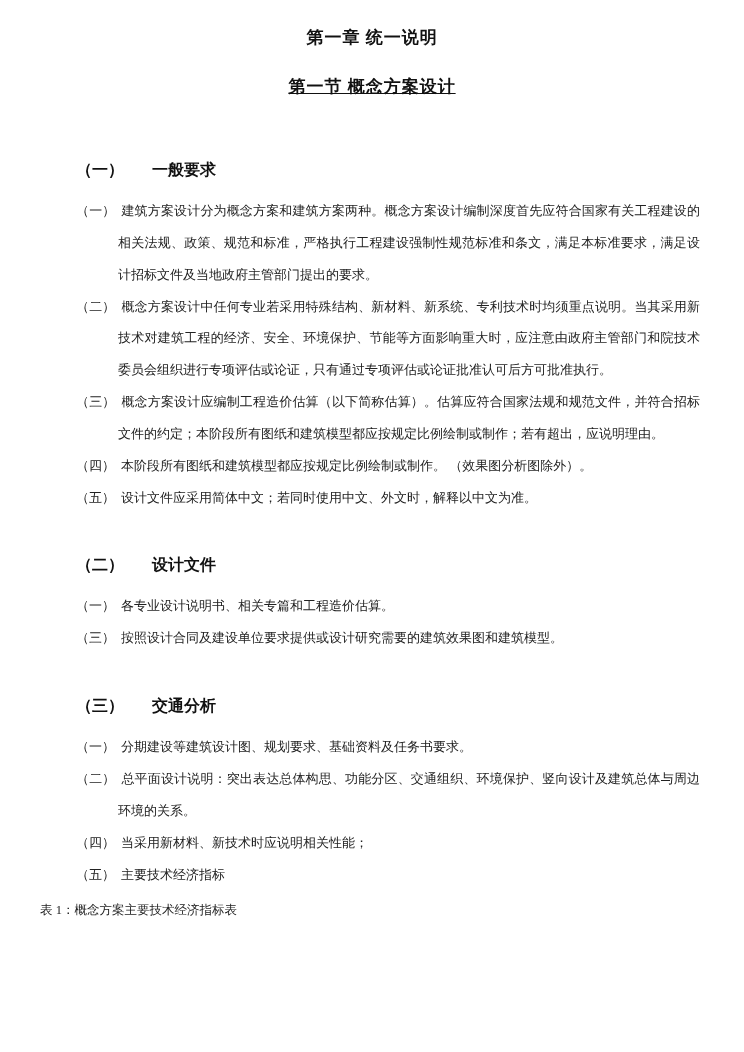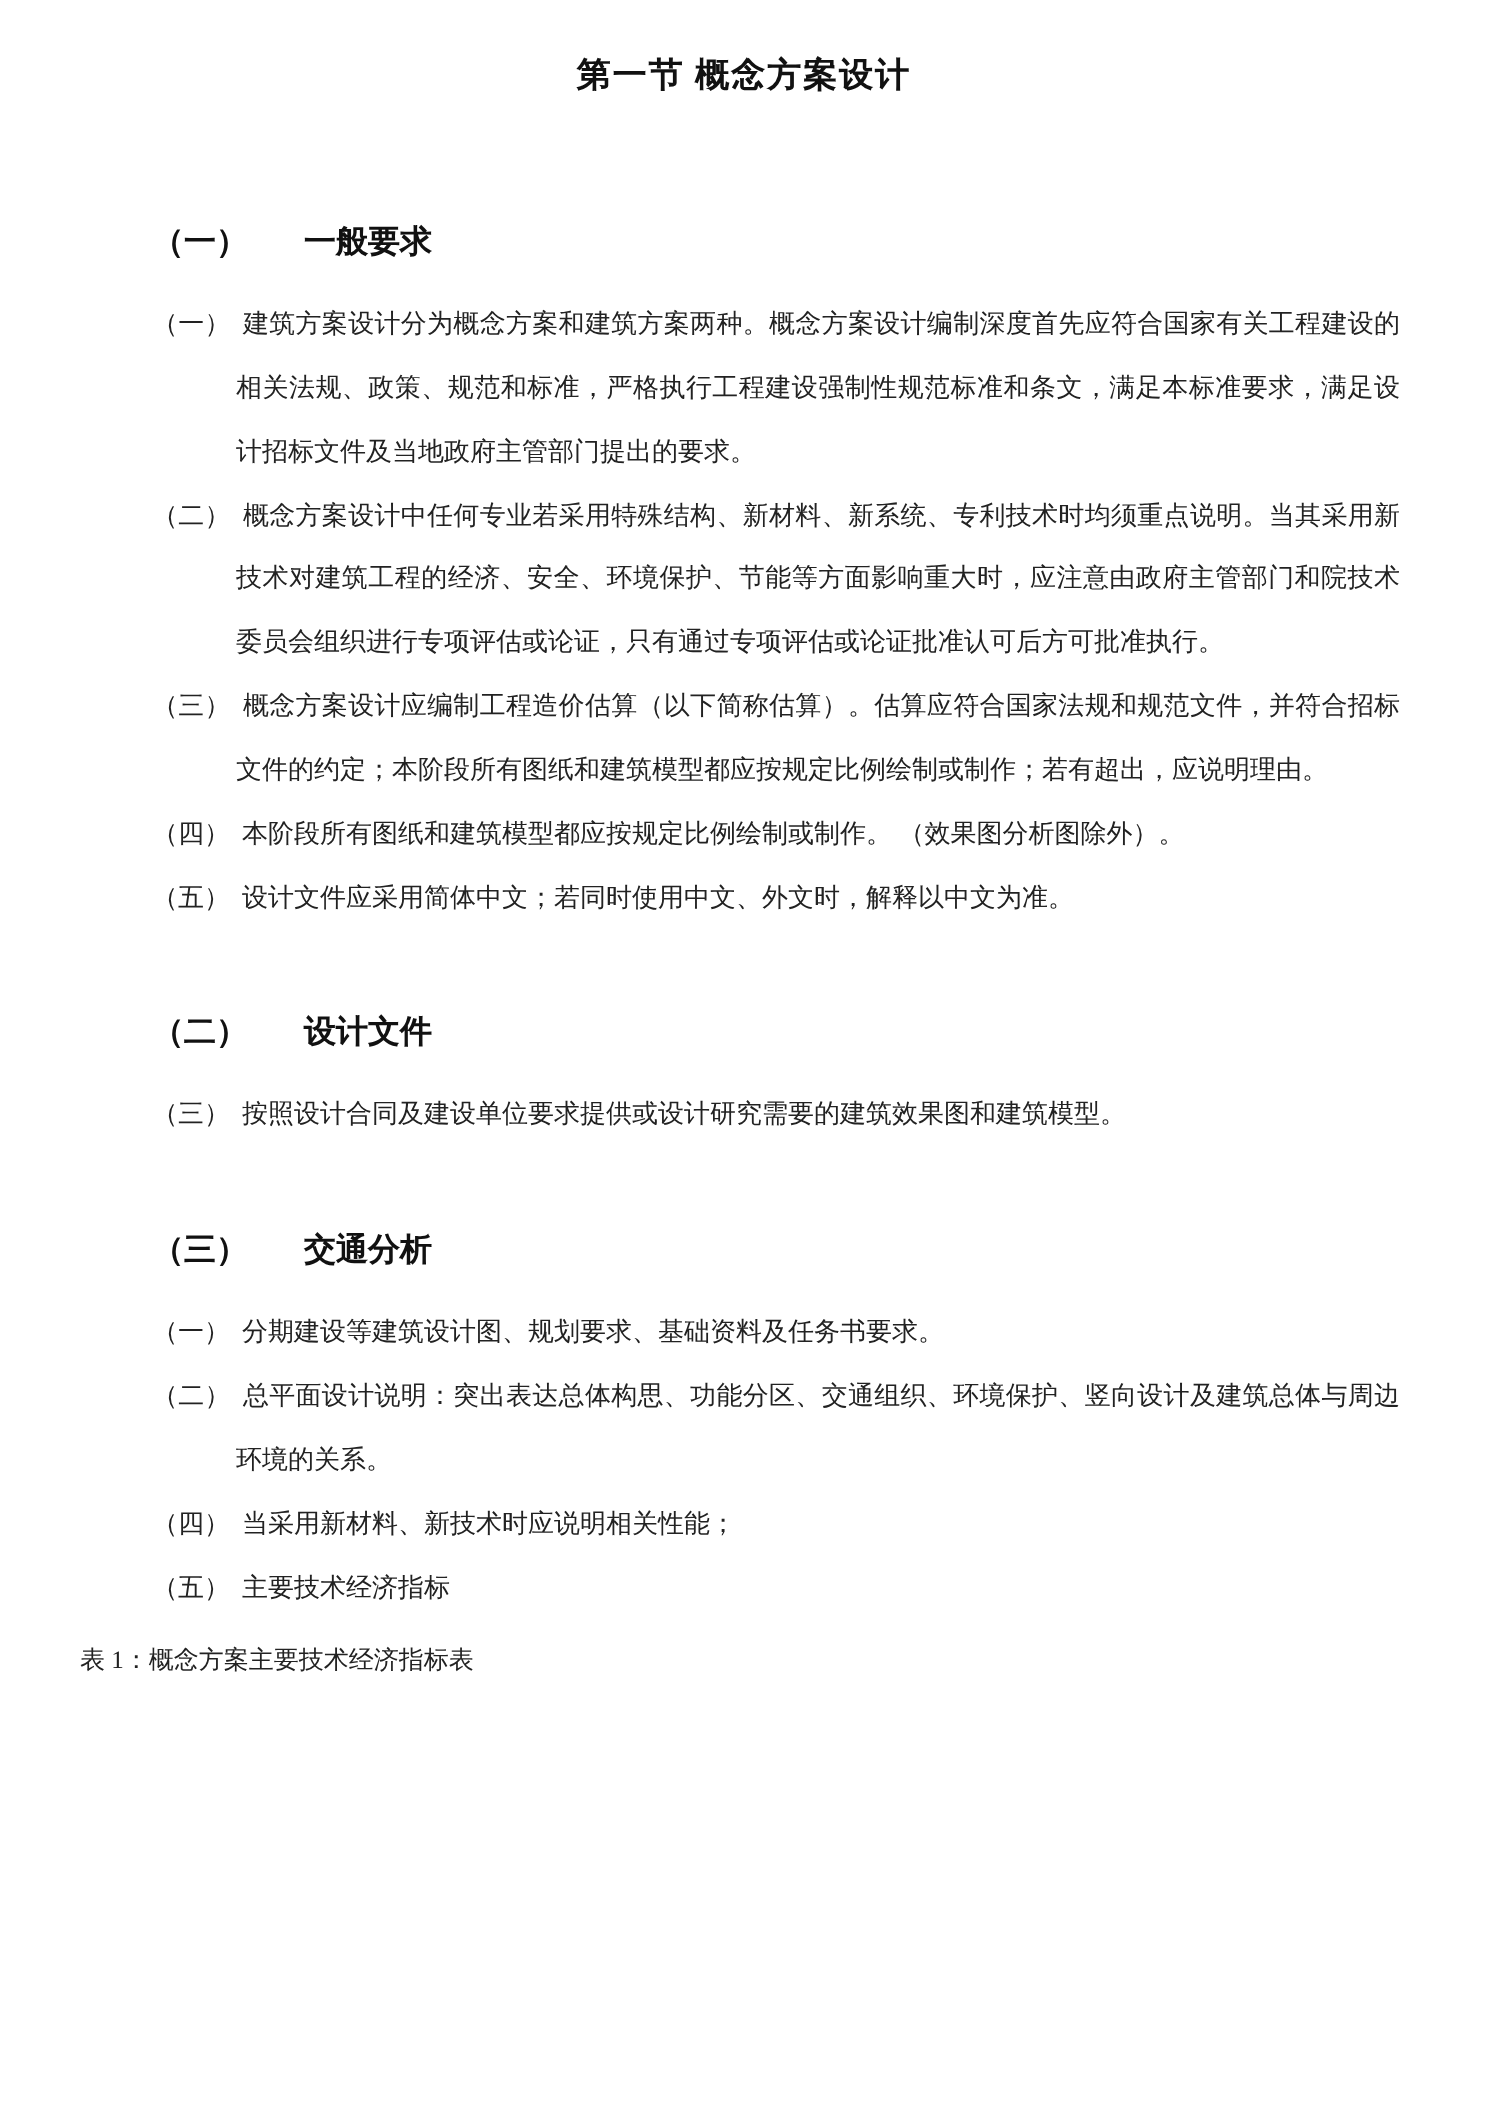--- a/index.html
+++ b/index.html
@@ -28,20 +28,21 @@
     letter-spacing: 1px;
     color: #111;
   }
   .section-title {
     margin: 0;
     text-align: center;
     font-size: 17px;
     font-weight: bold;
     letter-spacing: 1px;
     color: #111;
+    text-decoration: underline;
   }
   .body-sections {
     margin-left: 36px;
     margin-right: 4px;
   }
   .sec-heading {
     margin: 42px 0 14px 0;
     font-size: 16px;
     font-weight: bold;
     color: #111;
@@ -69,39 +70,41 @@
     font-size: 12.5px;
     line-height: 2;
     color: #222;
   }
 </style>
 </head>
 <body>
 
 <div class="page">
 
+  <h1 class="chapter-title">第一章 统一说明</h1>
   <h2 class="section-title">第一节 概念方案设计</h2>
 
   <div class="body-sections">
 
     <section>
       <div class="sec-heading first">
         <span class="sec-num">（一）</span><span class="sec-title-text">一般要求</span>
       </div>
       <p class="item"><span class="num">（一）</span><span class="itext">建筑方案设计分为概念方案和建筑方案两种。概念方案设计编制深度首先应符合国家有关工程建设的相关法规、政策、规范和标准，严格执行工程建设强制性规范标准和条文，满足本标准要求，满足设计招标文件及当地政府主管部门提出的要求。</span></p>
       <p class="item"><span class="num">（二）</span><span class="itext">概念方案设计中任何专业若采用特殊结构、新材料、新系统、专利技术时均须重点说明。当其采用新技术对建筑工程的经济、安全、环境保护、节能等方面影响重大时，应注意由政府主管部门和院技术委员会组织进行专项评估或论证，只有通过专项评估或论证批准认可后方可批准执行。</span></p>
       <p class="item"><span class="num">（三）</span><span class="itext">概念方案设计应编制工程造价估算（以下简称估算）。估算应符合国家法规和规范文件，并符合招标文件的约定；本阶段所有图纸和建筑模型都应按规定比例绘制或制作；若有超出，应说明理由。</span></p>
       <p class="item"><span class="num">（四）</span><span class="itext">本阶段所有图纸和建筑模型都应按规定比例绘制或制作。 （效果图分析图除外）。</span></p>
       <p class="item"><span class="num">（五）</span><span class="itext">设计文件应采用简体中文；若同时使用中文、外文时，解释以中文为准。</span></p>
     </section>
 
     <section>
       <div class="sec-heading">
         <span class="sec-num">（二）</span><span class="sec-title-text">设计文件</span>
       </div>
+      <p class="item"><span class="num">（一）</span><span class="itext">各专业设计说明书、相关专篇和工程造价估算。</span></p>
       <p class="item"><span class="num">（三）</span><span class="itext">按照设计合同及建设单位要求提供或设计研究需要的建筑效果图和建筑模型。</span></p>
     </section>
 
     <section>
       <div class="sec-heading">
         <span class="sec-num">（三）</span><span class="sec-title-text">交通分析</span>
       </div>
       <p class="item"><span class="num">（一）</span><span class="itext">分期建设等建筑设计图、规划要求、基础资料及任务书要求。</span></p>
       <p class="item"><span class="num">（二）</span><span class="itext">总平面设计说明：突出表达总体构思、功能分区、交通组织、环境保护、竖向设计及建筑总体与周边环境的关系。</span></p>
       <p class="item"><span class="num">（四）</span><span class="itext">当采用新材料、新技术时应说明相关性能；</span></p>

